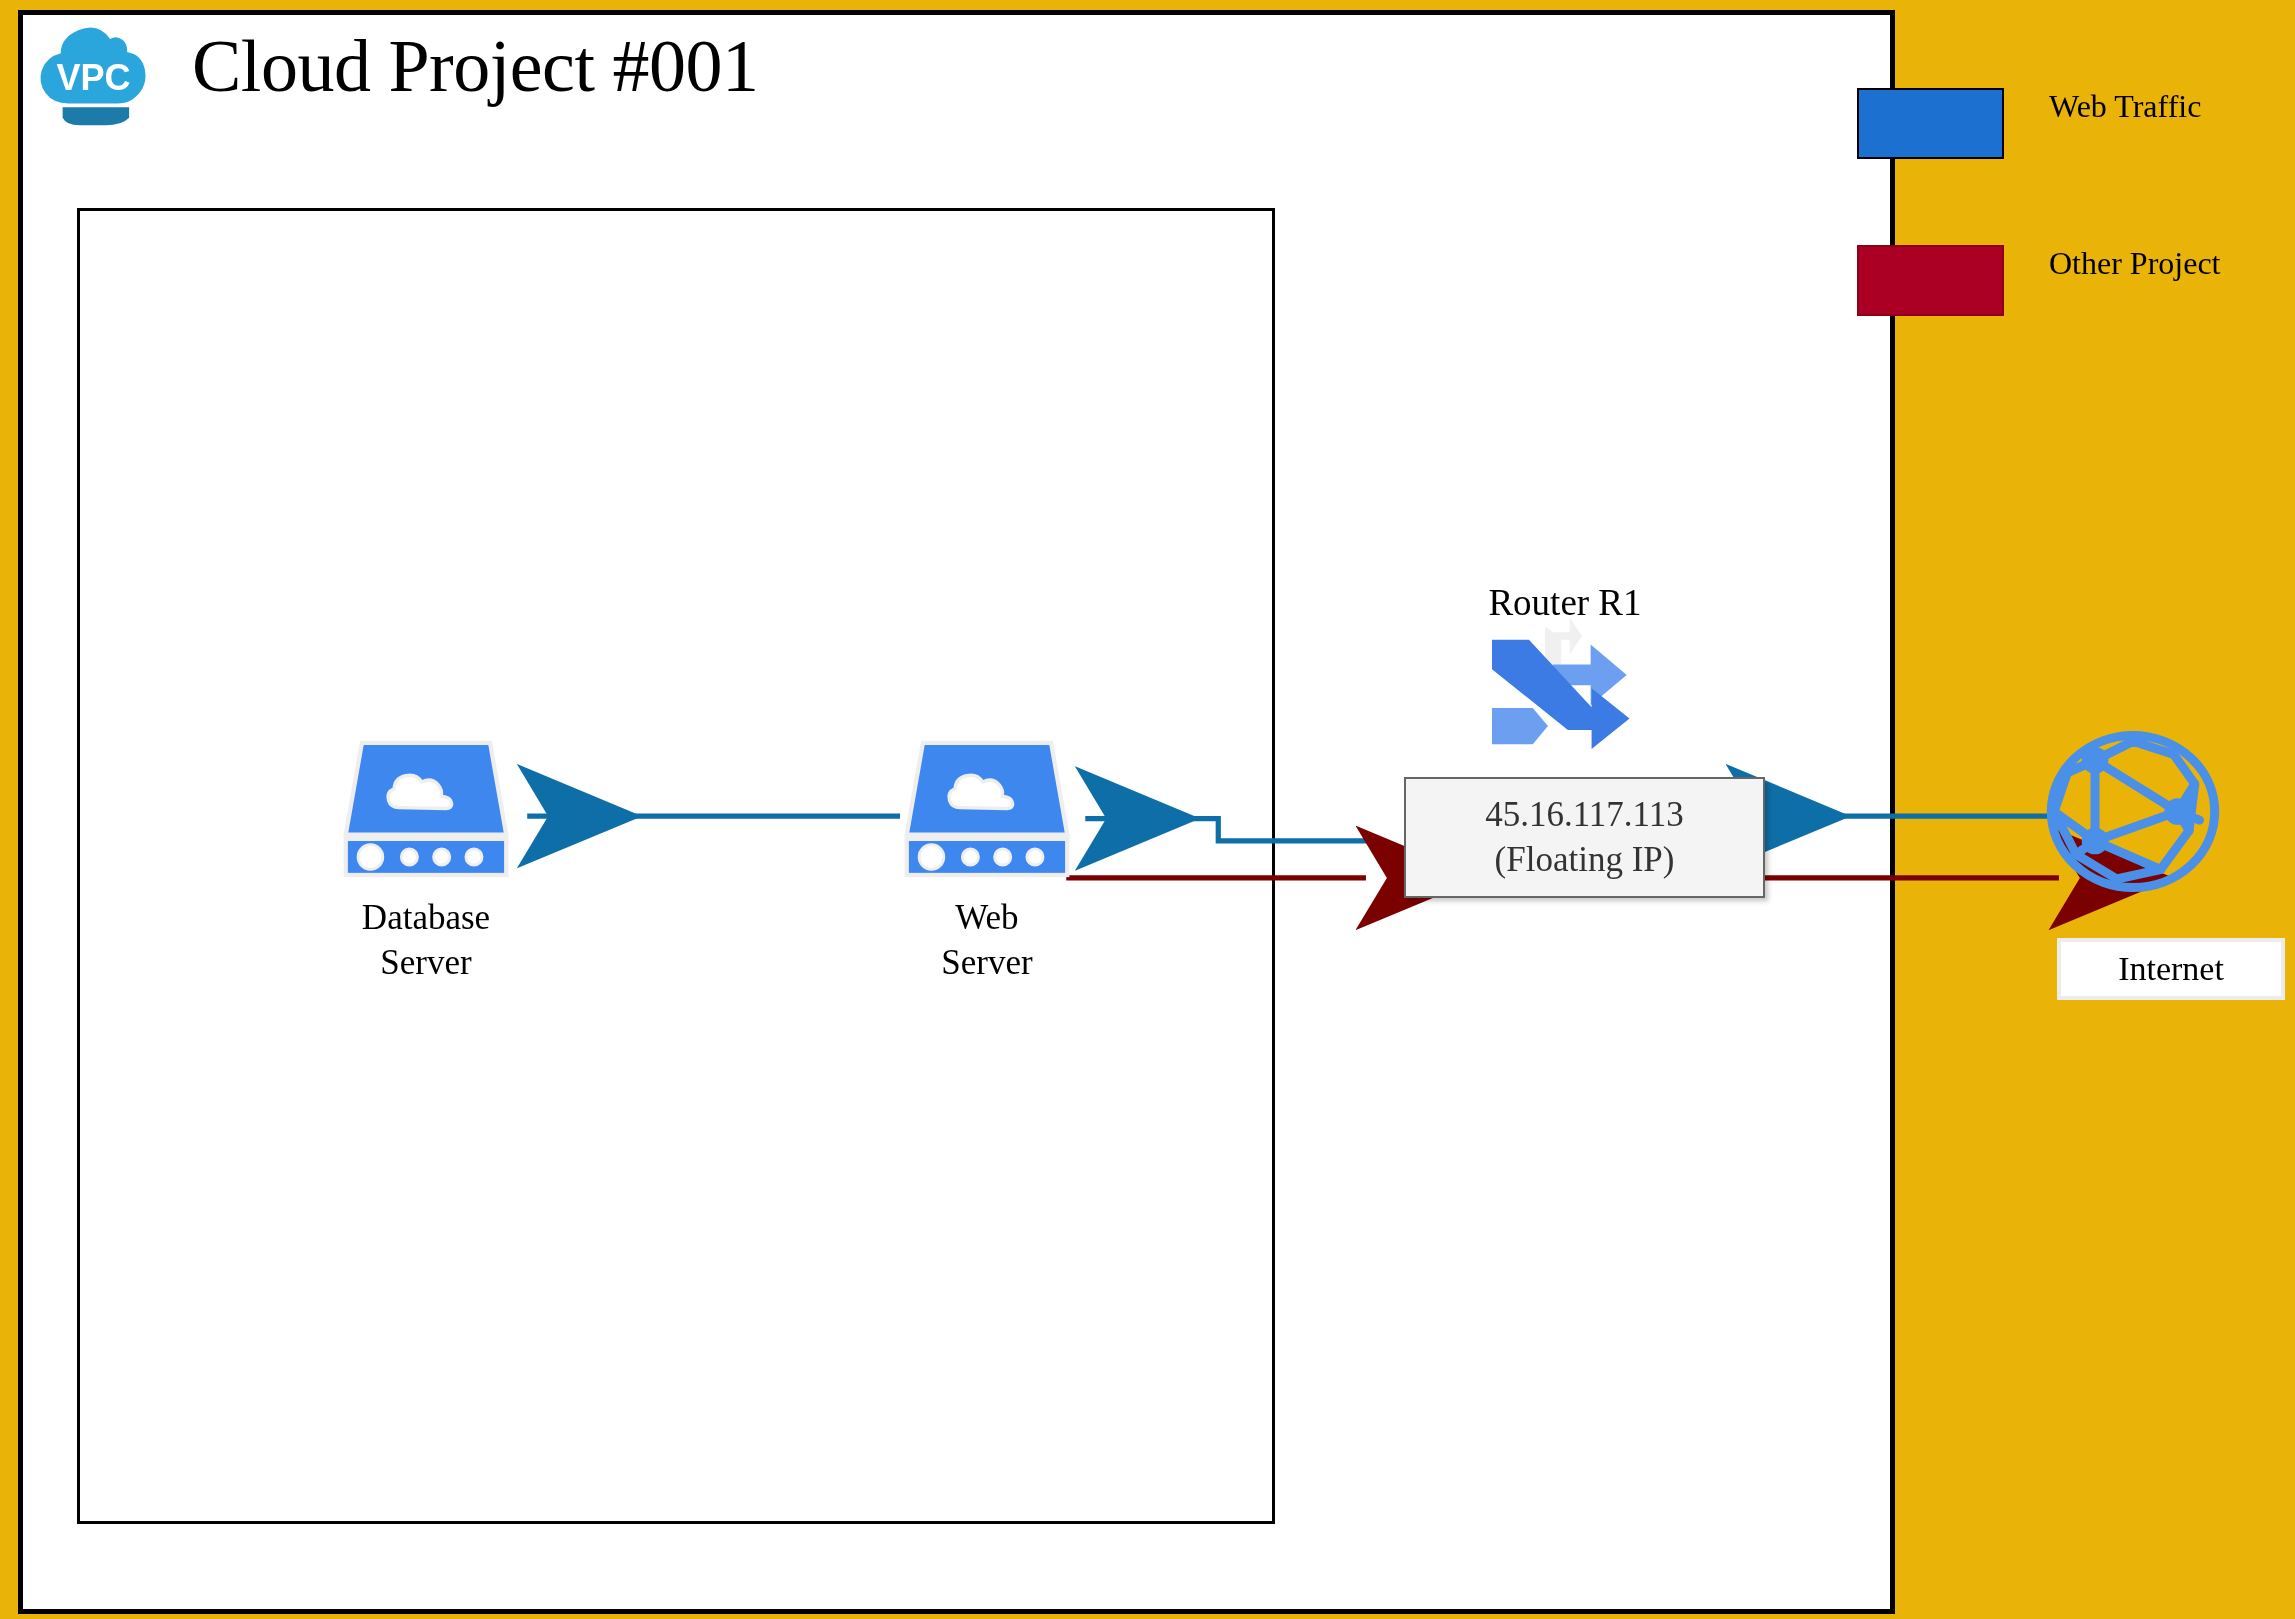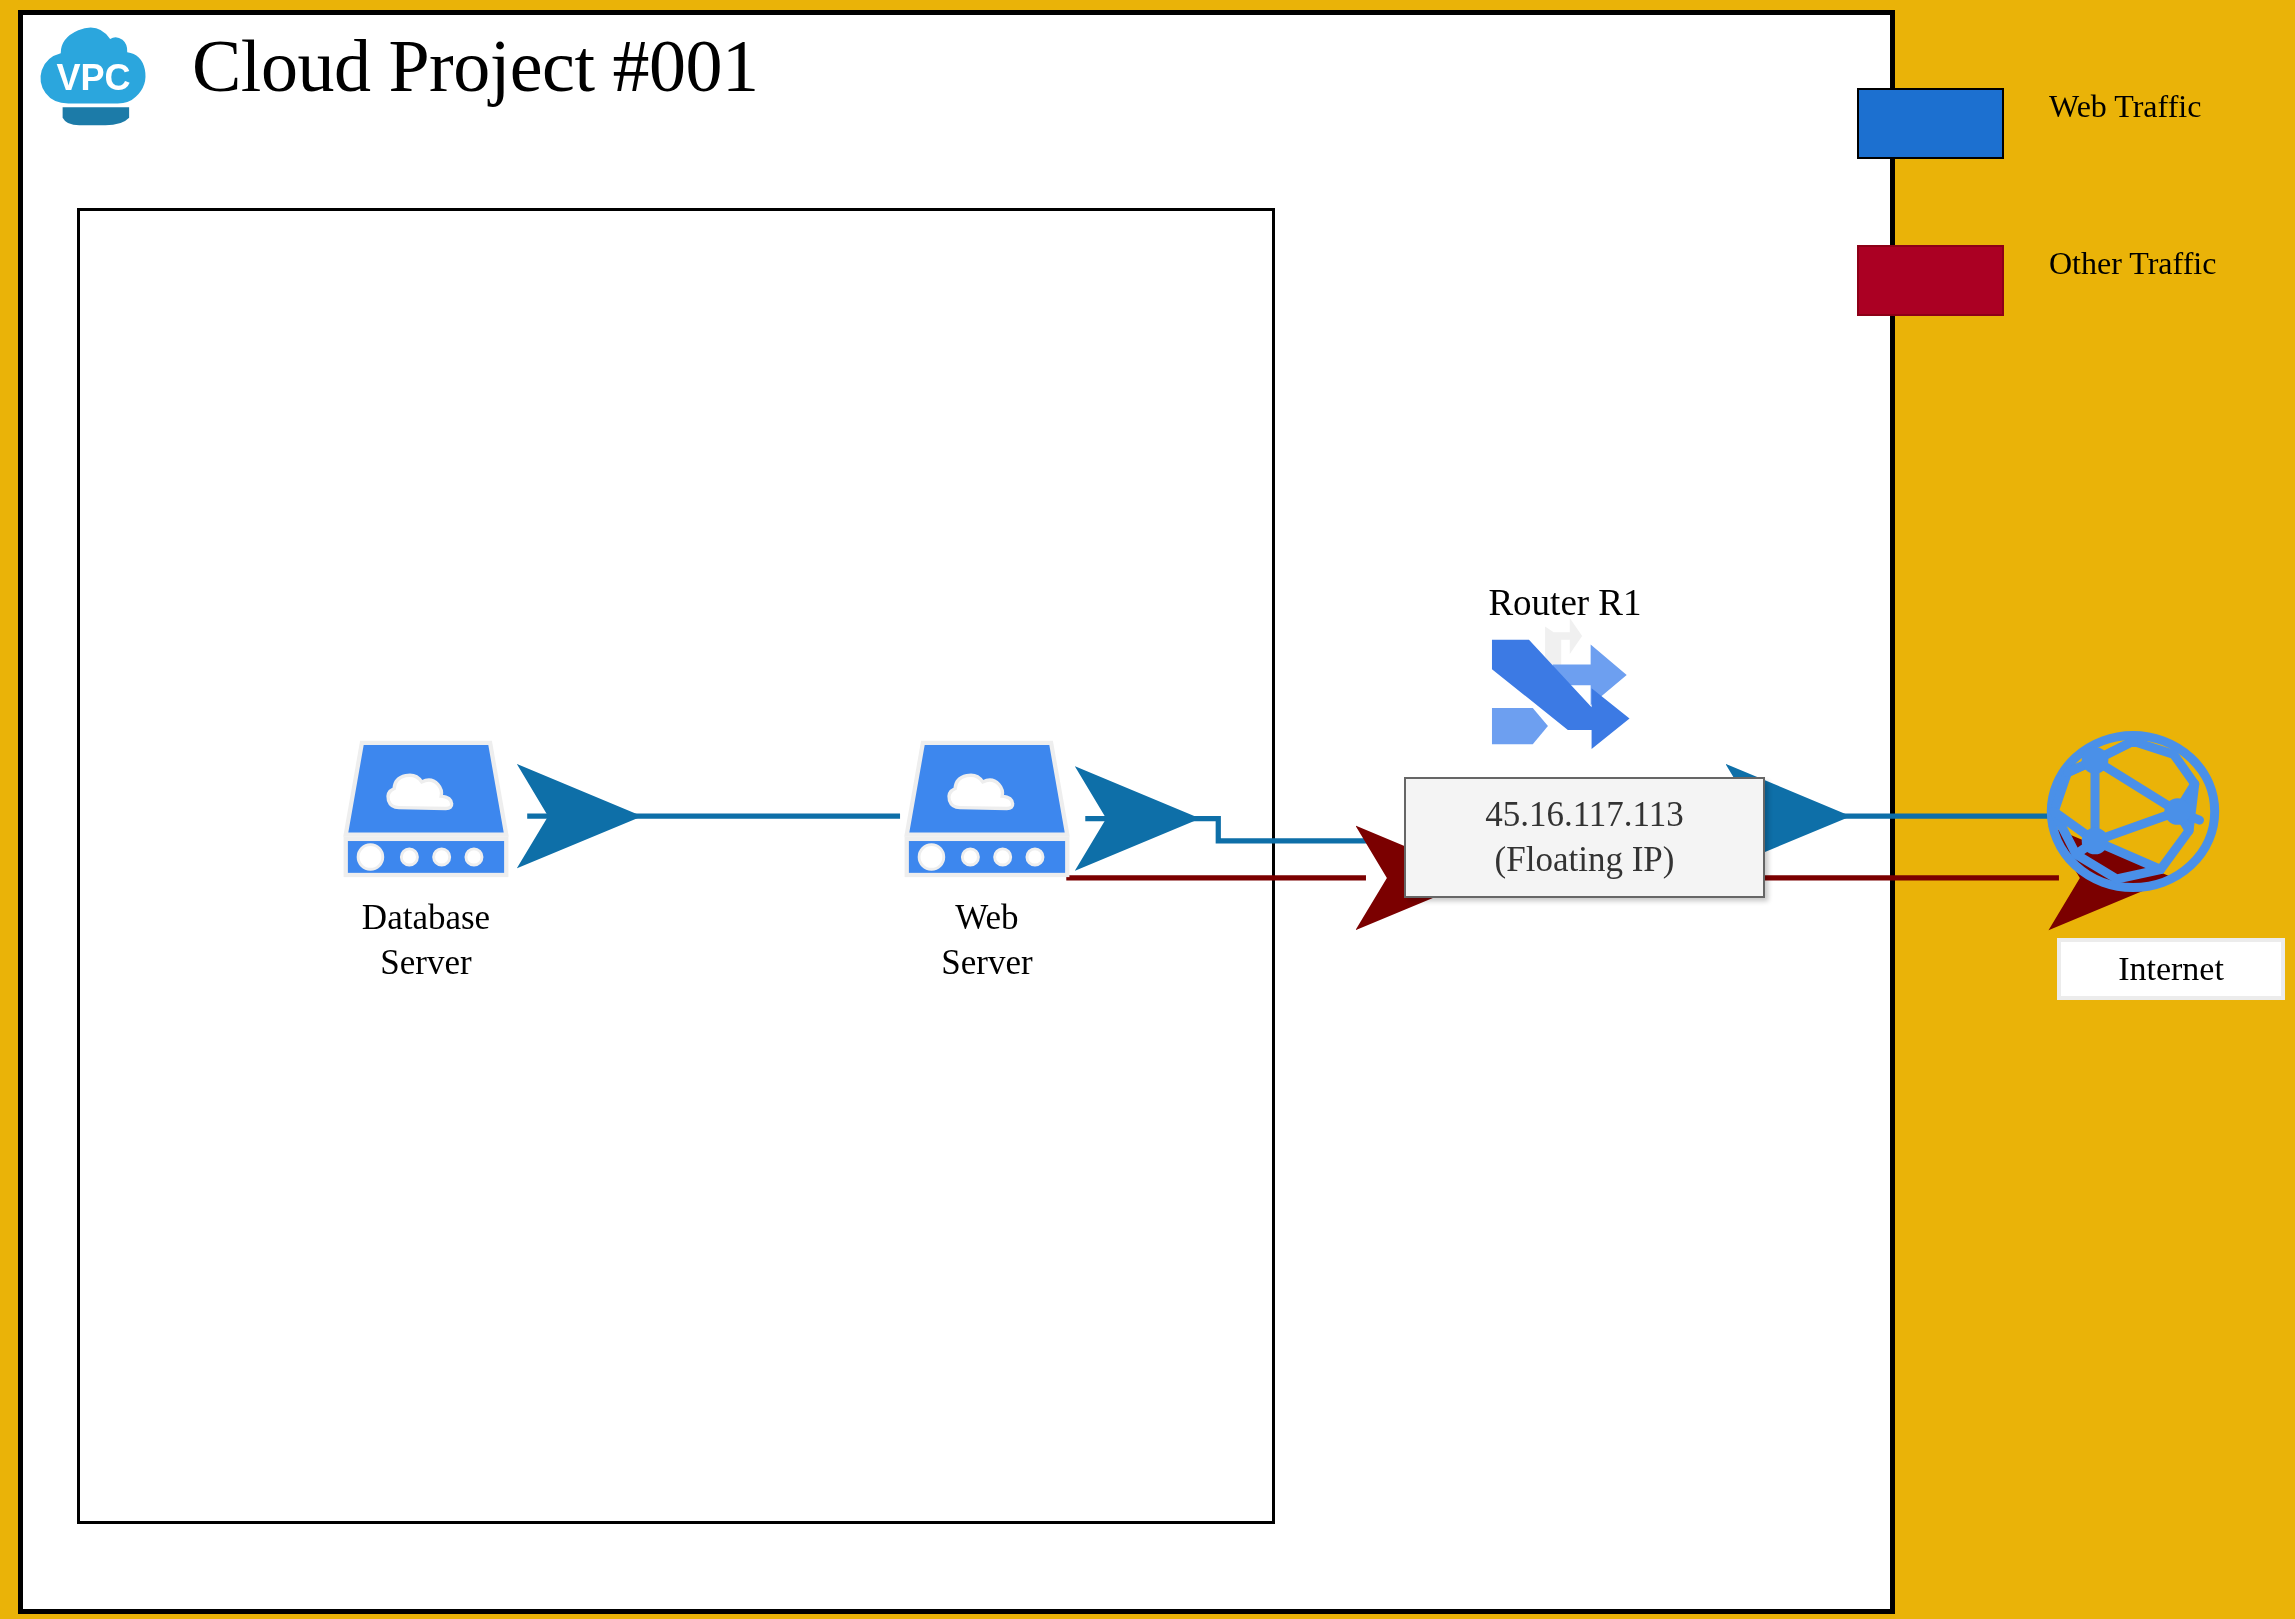--- a/index.html
+++ b/index.html
@@ -104,21 +104,21 @@
 
   <div class="page-title">Cloud Project #001</div>
 
   <div class="legend">
     <div class="legend-row">
       <div class="legend-swatch" style="background:#1c70d0"></div>
       <div class="legend-label">Web Traffic</div>
     </div>
     <div class="legend-row">
       <div class="legend-swatch other" style="background:#ab0023"></div>
-      <div class="legend-label">Other Traffic</div>
+      <div class="legend-label">Other Project</div>
     </div>
   </div>
 
   <svg id="connectors" viewBox="0 0 4832 3408" xmlns="http://www.w3.org/2000/svg">
     <defs>
       <marker id="arrow-blue-left" markerWidth="26" markerHeight="26" refX="24" refY="13" orient="auto" markerUnits="strokeWidth">
         <path d="M26,3 L2,13 L26,23 L20,13 Z" fill="#0e6fa8"></path>
       </marker>
       <marker id="arrow-red-right" markerWidth="26" markerHeight="26" refX="2" refY="13" orient="auto" markerUnits="strokeWidth">
         <path d="M0,3 L24,13 L0,23 L6,13 Z" fill="#7b0000"></path>

